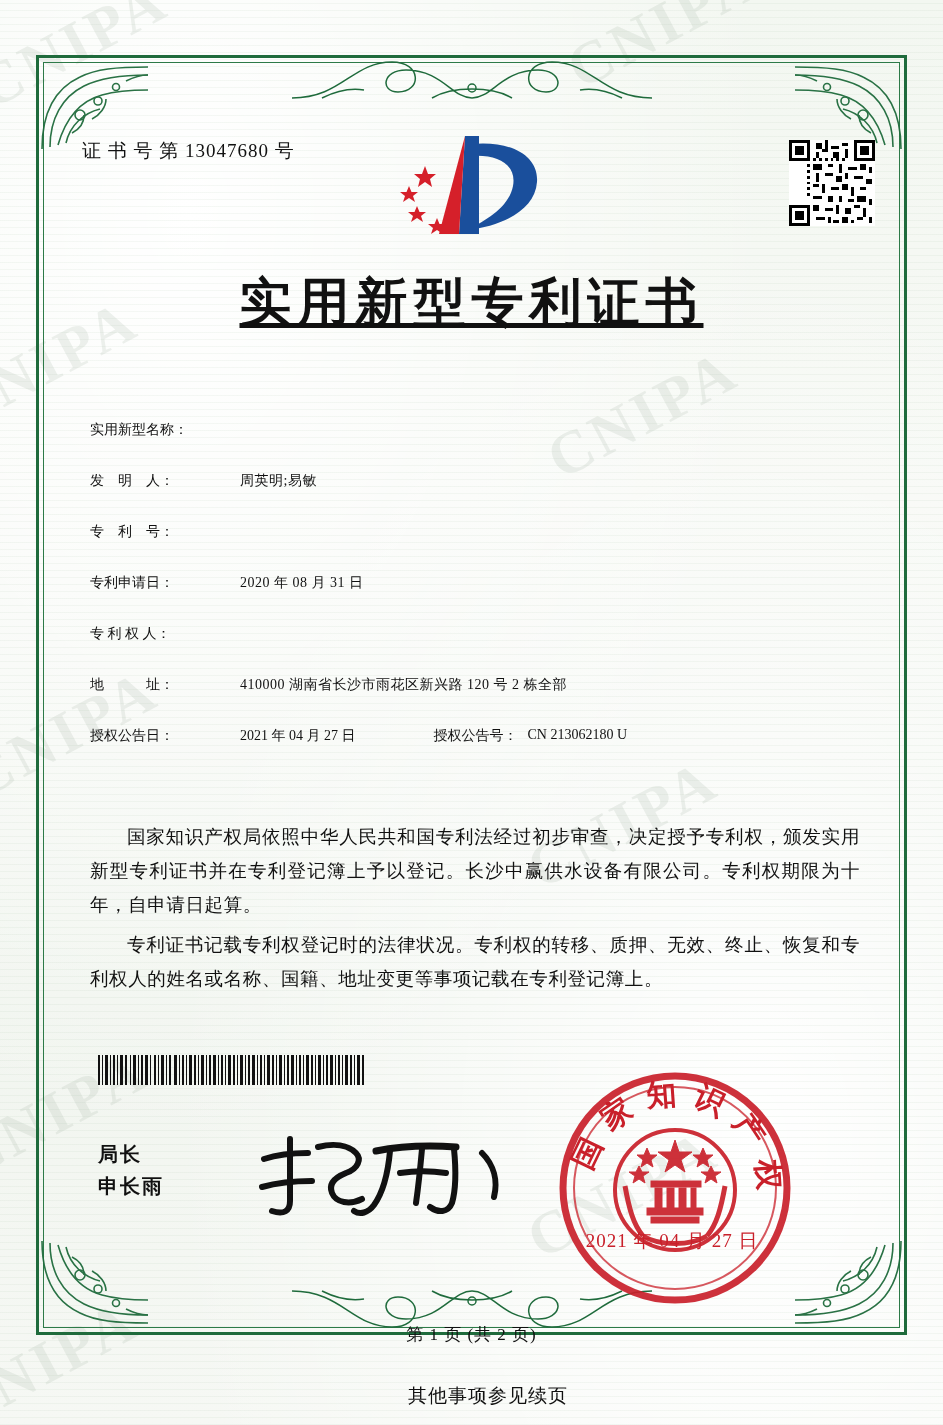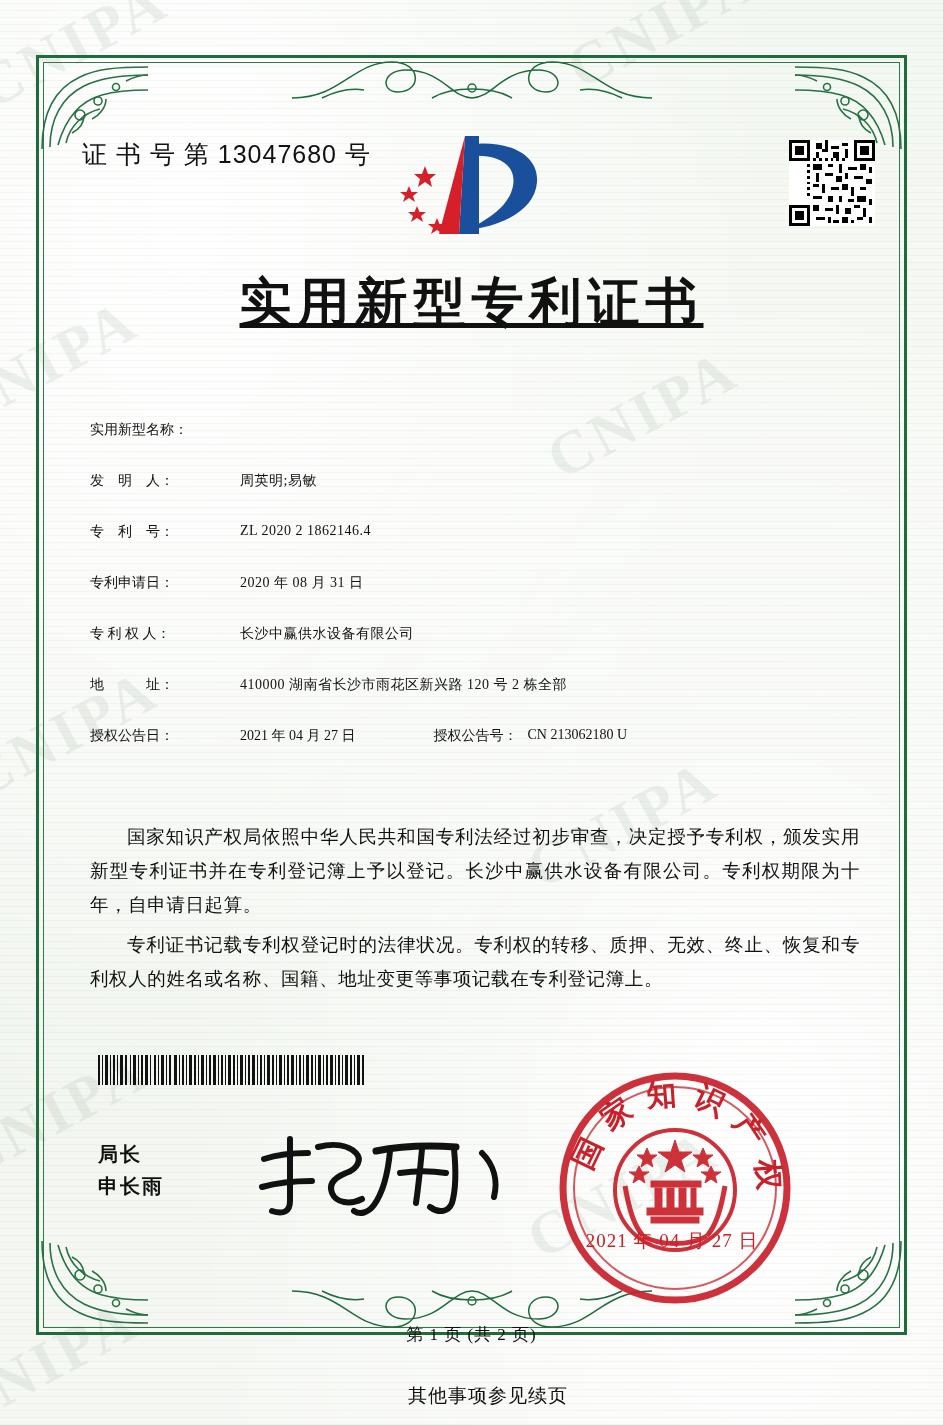--- a/index.html
+++ b/index.html
@@ -107,24 +107,24 @@
 
   .content {
     position: absolute;
     left: 0; right: 0; top: 0; bottom: 0;
   }
 
   .cert-no {
     position: absolute;
     left: 82px;
     top: 138px;
-    font-size: 25px;
+    font-size: 19px;
     color: #111;
     letter-spacing: 1px;
-    font-family: Liberation Sans, sans-serif;
+    font-family: Liberation Serif, serif;
   }
 
   
   .logo {
     position: absolute;
     left: 50%;
     transform: translateX(-50%);
     top: 130px;
     width: 170px;
     height: 120px;
@@ -485,29 +485,27 @@
     <div class="fields">
       <div class="field">
         <div class="lbl">实用新型名称：</div>
       </div>
       <div class="field">
         <div class="lbl">发　明　人：</div>
         <div class="val">周英明;易敏</div>
       </div>
       <div class="field">
         <div class="lbl">专　利　号：</div>
-        <div class="val">ZL 2020 2 1862146.4</div>
       </div>
       <div class="field">
         <div class="lbl">专利申请日：</div>
         <div class="val">2020 年 08 月 31 日</div>
       </div>
       <div class="field">
         <div class="lbl">专 利 权 人：</div>
-        <div class="val">长沙中赢供水设备有限公司</div>
       </div>
       <div class="field">
         <div class="lbl">地　　　址：</div>
         <div class="val">410000 湖南省长沙市雨花区新兴路 120 号 2 栋全部</div>
       </div>
       <div class="field inline2">
         <div class="lbl">授权公告日：</div>
         <div style="flex:0 0 auto;">2021 年 04 月 27 日</div>
         <div class="lbl2">授权公告号：</div>
         <div class="val2">CN 213062180 U</div>

